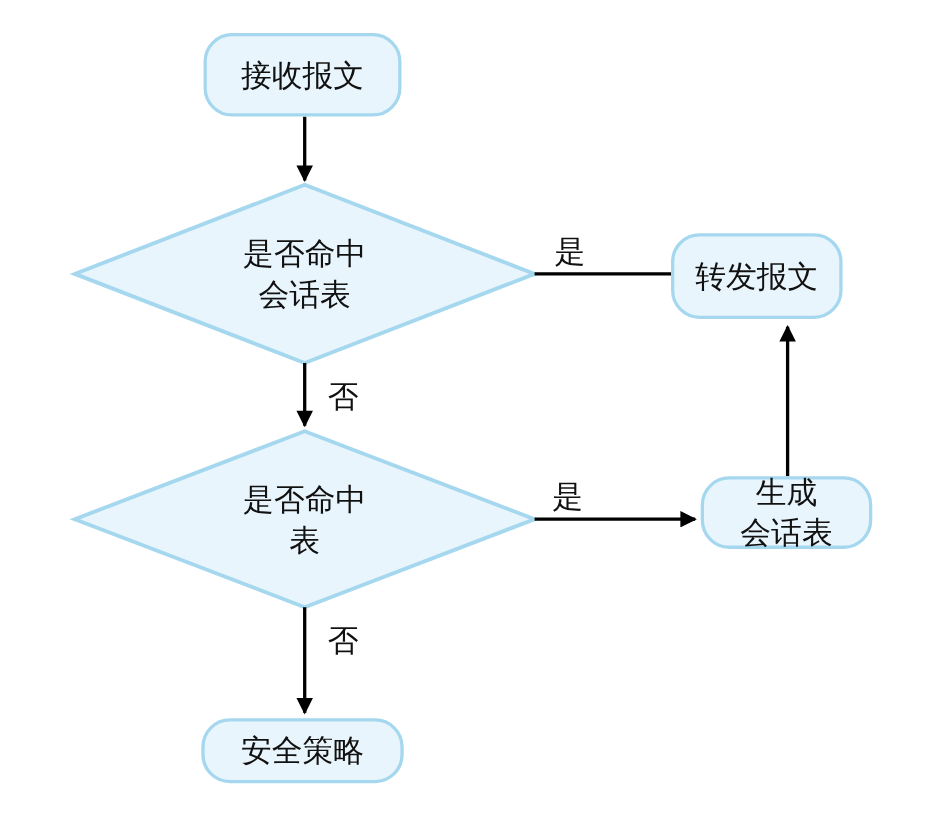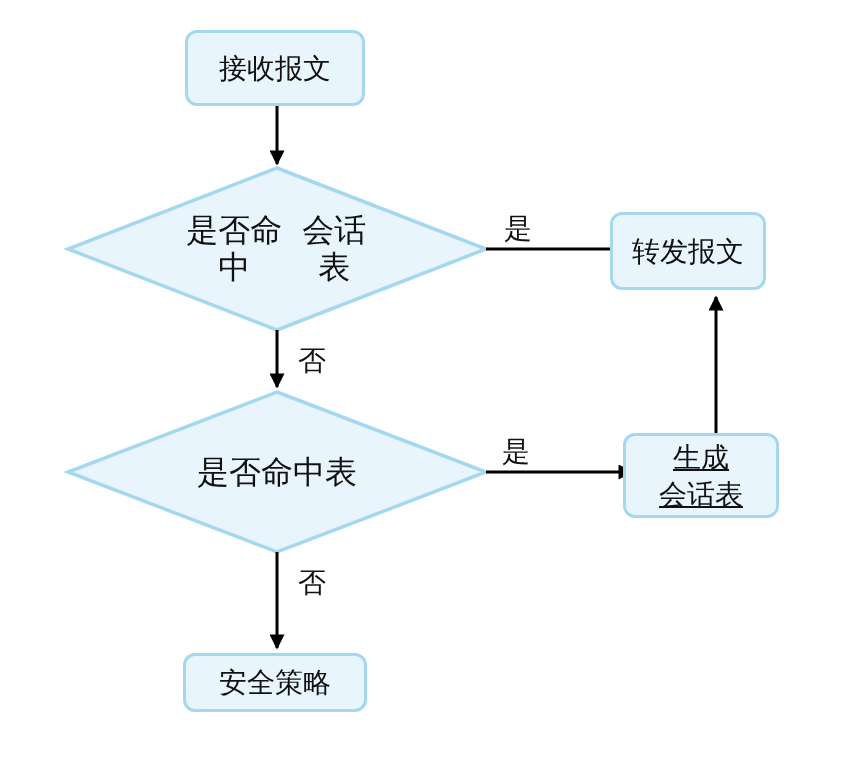--- a/index.html
+++ b/index.html
@@ -34,37 +34,37 @@
   }
   .edge {
     stroke: var(--connector);
     stroke-width: 3;
   }
   .arrowhead-path { fill: var(--connector); }
   .node-box {
     position: absolute;
     background: var(--node-fill);
     border: 3px solid var(--node-border);
-    border-radius: 12px;
+    border-radius: 26px;
     display: flex;
     flex-direction: column;
     align-items: center;
     justify-content: center;
     font-size: 28px;
     line-height: 37px;
     text-align: center;
     color: var(--text);
   }
   .diamond-label {
     position: absolute;
     display: flex;
-    flex-direction: row;
+    flex-direction: column;
     align-items: center;
     justify-content: center;
-    font-size: 32px;
+    font-size: 28px;
     line-height: 37px;
     text-align: center;
     color: var(--text);
   }
   .edge-label {
     position: absolute;
     font-size: 28px;
     line-height: 30px;
     width: 32px;
     text-align: center;
@@ -96,21 +96,21 @@
   </svg>
 
   <div class="node-box" style="left:185px; top:30px; width:180px; height:76px;">
     <span class="node-line">接收报文</span>
   </div>
 
   <div class="node-box" style="left:610px; top:212px; width:156px; height:78px;">
     <span class="node-line">转发报文</span>
   </div>
 
-  <div class="node-box" style="left:623px; top:433px; width:156px; height:85px;text-decoration:underline;">
+  <div class="node-box" style="left:637px; top:433px; width:156px; height:66px;">
     <span class="node-line">生成</span>
     <span class="node-line">会话表</span>
   </div>
 
   <div class="node-box" style="left:183px; top:653px; width:184px; height:59px;">
     <span class="node-line">安全策略</span>
   </div>
 
   <div class="diamond-label" style="left:177px; top:212px; width:200px; height:74px;">
     <span class="node-line">是否命中</span>

